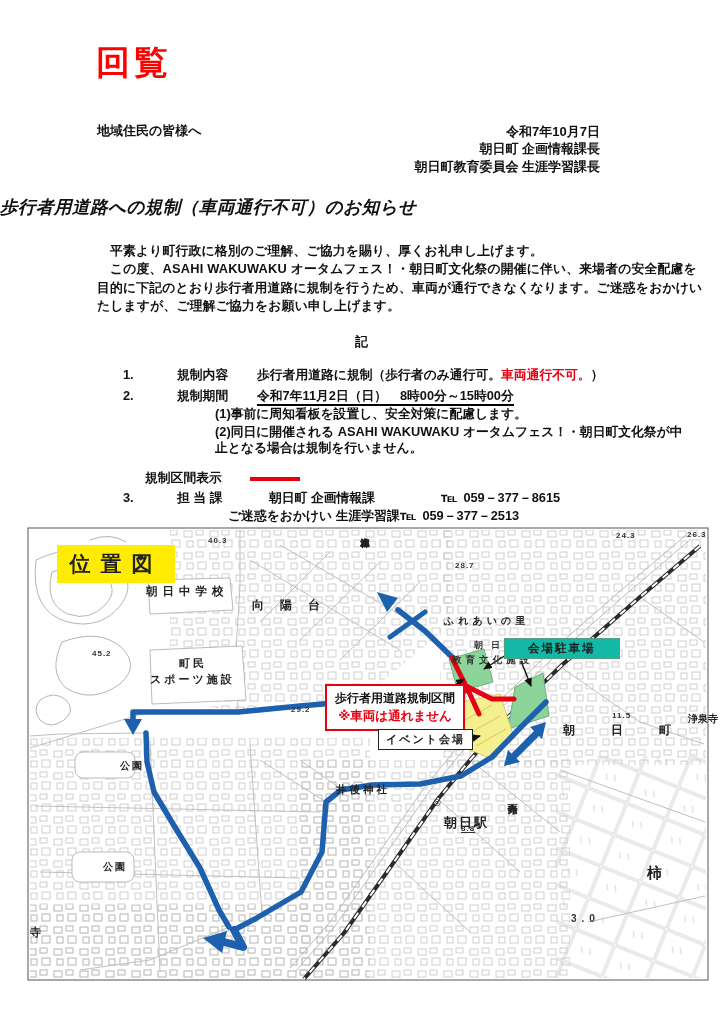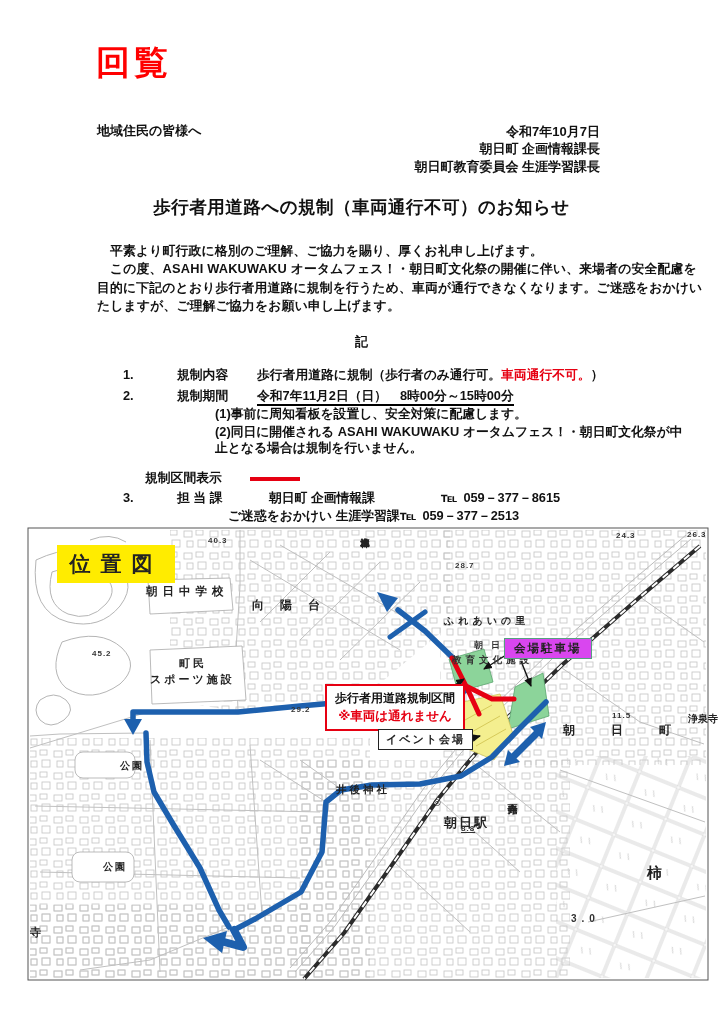--- a/index.html
+++ b/index.html
@@ -1,42 +1,42 @@
 <!DOCTYPE html>
 <html><head>
 <meta charset="utf-8">
 <style>
   html,body{margin:0;padding:0;background:#e9e9e9;}
   .page{position:relative;width:723px;height:1024px;background:#fff;overflow:hidden;
         font-family:"Liberation Sans","DejaVu Sans",sans-serif;font-weight:bold;color:#111;}
   .abs{position:absolute;white-space:nowrap;}
   .kairan{font-size:34px;color:#f00;letter-spacing:4px;}
   .meta{font-size:13px;}
-  .title{width:723px;text-align:center;font-size:17.5px;letter-spacing:.5px;}
+  .title{width:723px;text-align:left;font-size:17.5px;letter-spacing:.5px;font-style:italic;}
   .body-line{font-size:12.8px;letter-spacing:.2px;}
   .ki{width:723px;text-align:center;font-size:13px;}
   .li{font-size:12.8px;}
   .no{display:inline-block;width:23px;}
   .lbl{display:inline-block;width:80px;margin-left:31px;}
   .red{color:#e60012;}
   .uline{border-bottom:2px solid #000;padding-bottom:1px;}
   .legend-line{display:inline-block;width:50px;height:4px;background:#e60012;margin-left:28px;vertical-align:middle;}
   .cname{display:inline-block;width:172px;}
   .tel-mark{margin-right:6px;}
   
   .map{position:absolute;left:0;top:0;width:723px;height:1024px;pointer-events:none;}
   .ml{position:absolute;white-space:nowrap;color:#222;font-weight:bold;}
   .vert{writing-mode:vertical-rl;text-orientation:upright;}
   .num{font-size:8px;letter-spacing:1px;color:#333;}
   .locbox{background:#ffec00;width:118px;height:38px;line-height:38px;text-align:center;
           font-size:21px;letter-spacing:10px;color:#222;}
   .rbox{border:2px solid #e60012;background:#fff;padding:3px 8px;text-align:center;line-height:1.5;}
   .rbox .l1{font-size:12px;color:#111;}
   .rbox .l2{font-size:12.5px;color:#e60012;}
-  .pbox{border:1.5px solid #56a080;background:#d946ef;padding:2px 9px;font-size:11.5px;letter-spacing:2px;}
+  .pbox{border:1.5px solid #56a080;background:#14b8a6;padding:2px 23px;font-size:11.5px;letter-spacing:2px;}
   .ebox{border:1.5px solid #222;background:#fff;padding:2px 7px;font-size:11px;letter-spacing:2px;}
 </style>
 </head>
 <body>
 
 <div class="page">
 
   <div class="abs kairan" style="left:96px;top:40px;">回覧</div>
   <div class="abs meta" style="right:123px;top:123px;">令和7年10月7日</div>
   <div class="abs meta" style="left:97px;top:122px;">地域住民の皆様へ</div>

